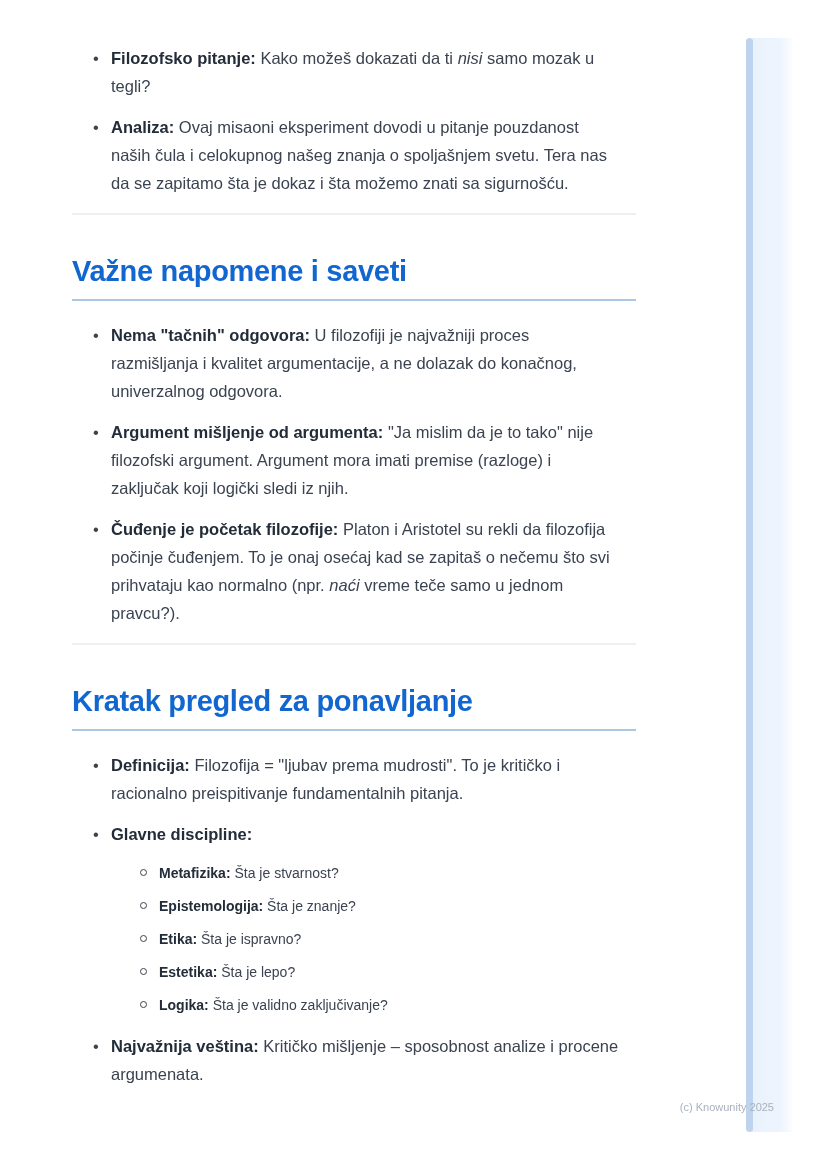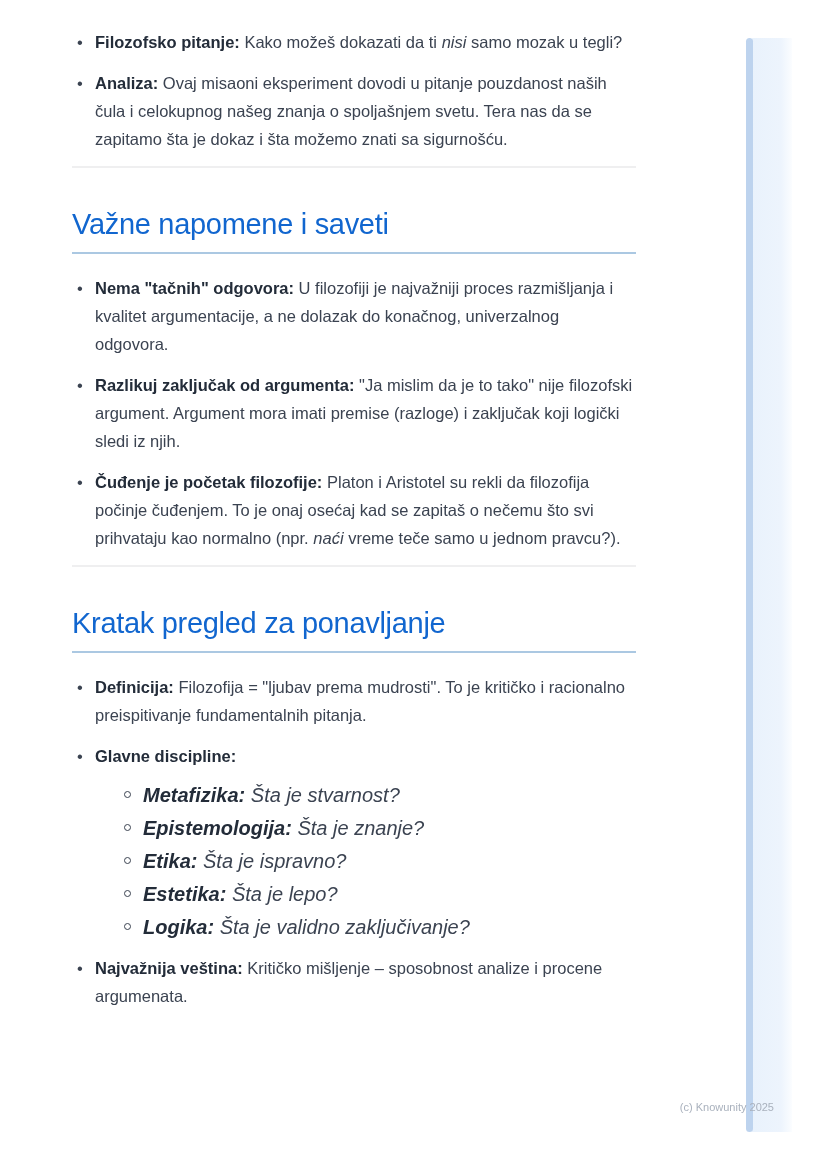--- a/index.html
+++ b/index.html
@@ -10,44 +10,43 @@
     font-family: "Liberation Sans", sans-serif;
     color: #3b4351;
     position: relative;
     overflow: hidden;
   }
   .content {
     position: absolute;
     left: 72px; top: 28px;
     width: 564px;
   }
-  ul.blist { list-style: none; margin: 0; padding: 0; }
+  ul.blist { list-style: none; margin: 16px; padding: 0; }
   ul.blist > li {
     position: relative;
     padding-left: 23px;
     font-size: 16.5px;
     line-height: 28px;
     margin-bottom: 13px;
     color: #3b4351;
   }
   ul.blist > li::before {
     content: "\2022";
     position: absolute;
     left: 5px; top: 0;
     color: #3b4351;
     font-size: 16.5px;
   }
   ul.sublist { list-style: none; margin: 11px 0 8px 26px; padding: 0; }
   ul.sublist > li {
     position: relative;
     padding-left: 22px;
-    font-size: 20px;
+    font-size: 14px;
     line-height: 28px;
     margin-bottom: 5px;
-    font-style: italic;
   }
   ul.sublist > li::before {
     content: "";
     position: absolute;
     left: 3px; top: 10px;
     width: 5px; height: 5px;
     border: 1.5px solid #3b4351;
     border-radius: 50%;
     background: transparent;
   }
@@ -56,21 +55,21 @@
   hr.divider {
     border: none;
     border-top: 2px solid #efeff0;
     margin: 9px 0 0 0;
     width: 564px;
   }
   h2.heading {
     color: #1166cf;
     font-size: 29px;
     line-height: 36px;
-    font-weight: 400;
+    font-weight: 700;
     letter-spacing: -0.3px;
     margin: 38px 0 0 0;
     padding-bottom: 10px;
     border-bottom: 2px solid #abc8e2;
   }
   ul.after-heading { margin-top: 20px; }
   .scroll-track {
     position: absolute;
     top: 38px; left: 752px;
     width: 40px; height: 1094px;
@@ -103,21 +102,21 @@
     <li><span class="b">Filozofsko pitanje:</span><span> Kako možeš dokazati da ti </span><em>nisi</em><span> samo mozak u tegli?</span></li>
     <li><span class="b">Analiza:</span><span> Ovaj misaoni eksperiment dovodi u pitanje pouzdanost naših čula i celokupnog našeg znanja o spoljašnjem svetu. Tera nas da se zapitamo šta je dokaz i šta možemo znati sa sigurnošću.</span></li>
   </ul>
 
   <hr class="divider">
 
   <h2 class="heading">Važne napomene i saveti</h2>
 
   <ul class="blist after-heading">
     <li><span class="b">Nema "tačnih" odgovora:</span><span> U filozofiji je najvažniji proces razmišljanja i kvalitet argumentacije, a ne dolazak do konačnog, univerzalnog odgovora.</span></li>
-    <li><span class="b">Razlikuj zaključak od argumenta:</span><span> "Ja mislim da je to tako" nije filozofski argument. Argument mora imati premise (razloge) i zaključak koji logički sledi iz njih.</span></li>
+    <li><span class="b">Argument mišljenje od argumenta:</span><span> "Ja mislim da je to tako" nije filozofski argument. Argument mora imati premise (razloge) i zaključak koji logički sledi iz njih.</span></li>
     <li><span class="b">Čuđenje je početak filozofije:</span><span> Platon i Aristotel su rekli da filozofija počinje čuđenjem. To je onaj osećaj kad se zapitaš o nečemu što svi prihvataju kao normalno (npr. </span><em>naći</em><span> vreme teče samo u jednom pravcu?).</span></li>
   </ul>
 
   <hr class="divider">
 
   <h2 class="heading">Kratak pregled za ponavljanje</h2>
 
   <ul class="blist after-heading">
     <li><span class="b">Definicija:</span><span> Filozofija = "ljubav prema mudrosti". To je kritičko i racionalno preispitivanje fundamentalnih pitanja.</span></li>
     <li><span class="b">Glavne discipline:</span>

